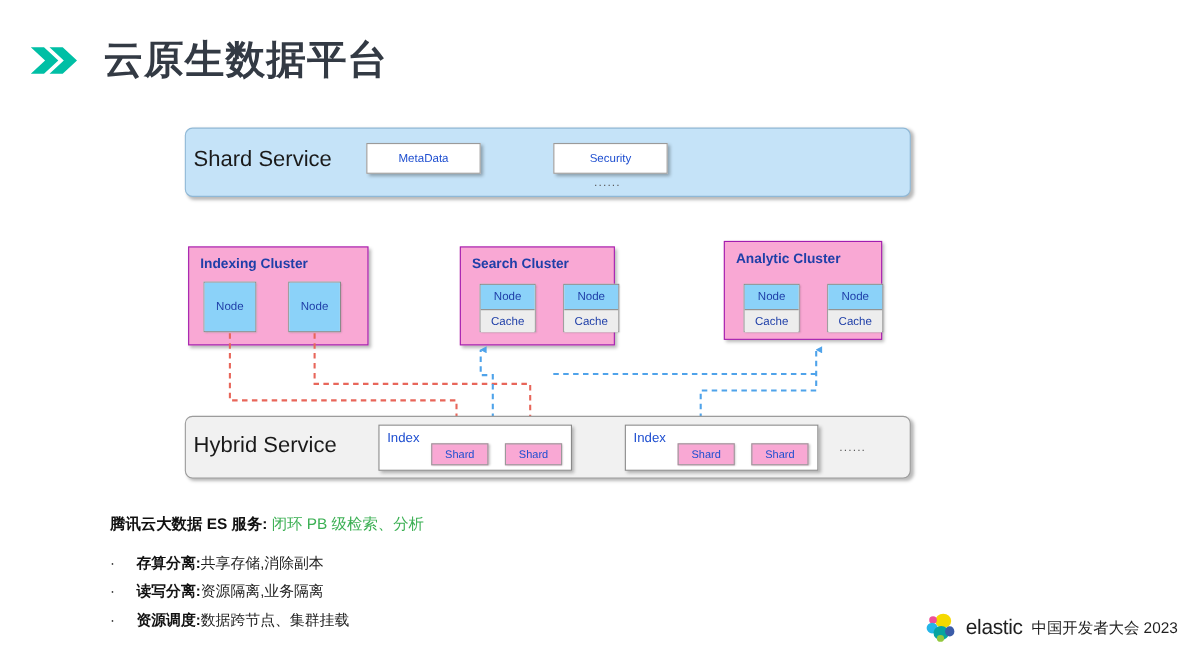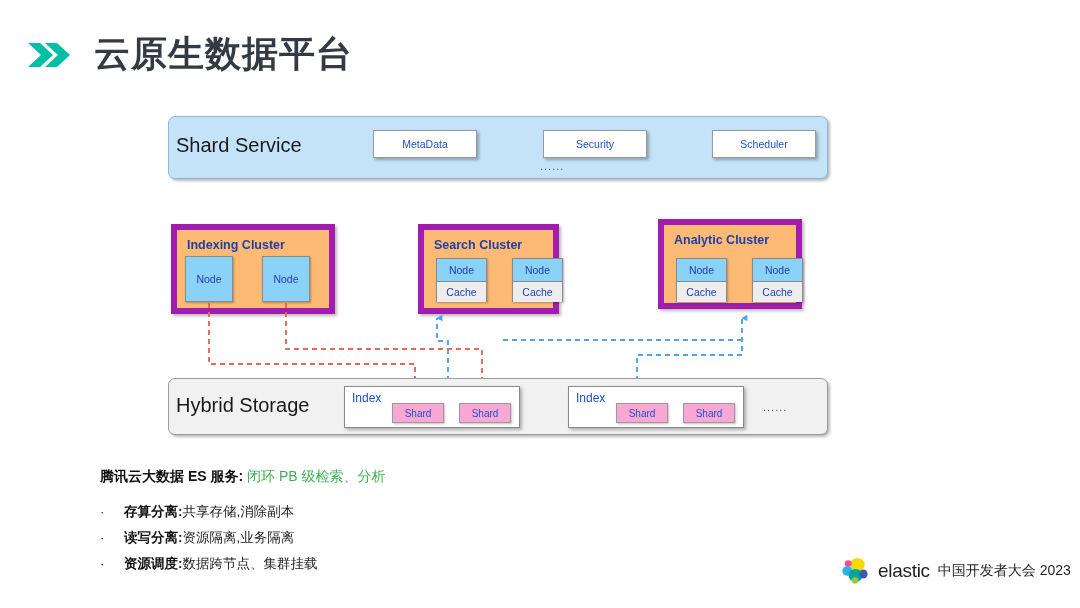--- a/index.html
+++ b/index.html
@@ -59,35 +59,34 @@
 
   .svc-box {
     position: absolute;
     box-sizing: border-box;
     background: #ffffff;
     border: 1px solid #9a9a9a;
     box-shadow: 2px 2px 3px rgba(0,0,0,0.3);
     display: flex; align-items: center; justify-content: center;
     font-size: 10.5px;
     color: #1f4fd0;
-    margin-left: 40px;
   }
   .svc-ellipsis {
     position: absolute;
     font-size: 11px;
     color: #5a5a5a;
     letter-spacing: 1px;
   }
 
   
   .cluster {
     position: absolute;
     box-sizing: border-box;
-    background: #fdba74;
-    border: 6px solid #a21caf;
+    background: #f9a8d4;
+    border: 1px solid #a21caf;
     box-shadow: 2px 2px 3px rgba(0,0,0,0.28);
   }
   .cluster-title {
     position: absolute;
     left: 10px; top: 8px;
     font-size: 12.5px;
     font-weight: bold;
     color: #1f3fa8;
   }
   .node-stack {
@@ -218,23 +217,20 @@
   </div>
 
   <div class="band" id="data-service-band"></div>
   <div class="band-label" id="data-service-label">Shard Service</div>
 
   <div class="svc-box" style="left:333px; top:130px; width:104px; height:28px;">
     <span>MetaData</span>
   </div>
   <div class="svc-box" style="left:503px; top:130px; width:104px; height:28px;">
     <span>Security</span>
-  </div>
-  <div class="svc-box" style="left:672px; top:130px; width:104px; height:28px;">
-    <span>Scheduler</span>
   </div>
   <div class="svc-ellipsis" style="left:540px; top:160px;">......</div>
 
   <div class="cluster" style="left:171px; top:224px; width:164px; height:90px;">
     <div class="cluster-title">Indexing Cluster</div>
   </div>
   <div class="node-stack" style="left:185px; top:256px; width:48px; height:46px;">
     <div class="node-cell" style="height:100%;">Node</div>
   </div>
   <div class="node-stack" style="left:262px; top:256px; width:48px; height:46px;">
@@ -280,21 +276,21 @@
     <path d="M286,303 L286,349 L482,349 L482,396" stroke="#E8665A" stroke-width="1.9" fill="none" stroke-dasharray="5,4" marker-end="url(#arrow-red)"></path>
 
     <path d="M448,390 L448,341 L437,341 L437,318" stroke="#4FA3EA" stroke-width="1.9" fill="none" stroke-dasharray="5,4" marker-end="url(#arrow-blue)"></path>
 
     <path d="M637,390 L637,355 L742,355 L742,318" stroke="#4FA3EA" stroke-width="1.9" fill="none" stroke-dasharray="5,4" marker-end="url(#arrow-blue)"></path>
 
     <path d="M742,340 L500,340" stroke="#4FA3EA" stroke-width="1.9" fill="none" stroke-dasharray="5,4"></path>
   </svg>
 
   <div class="band" id="hybrid-storage-band"></div>
-  <div class="band-label" id="hybrid-storage-label">Hybrid Storage</div>
+  <div class="band-label" id="hybrid-storage-label">Hybrid Service</div>
 
   <div class="index-box" style="left:344px; top:386px; width:176px; height:42px;">
     <div class="index-label">Index</div>
     <div class="shard-box" style="left:47px; top:16px; width:52px; height:20px;">
       <span>Shard</span>
     </div>
     <div class="shard-box" style="left:114px; top:16px; width:52px; height:20px;">
       <span>Shard</span>
     </div>
   </div>

